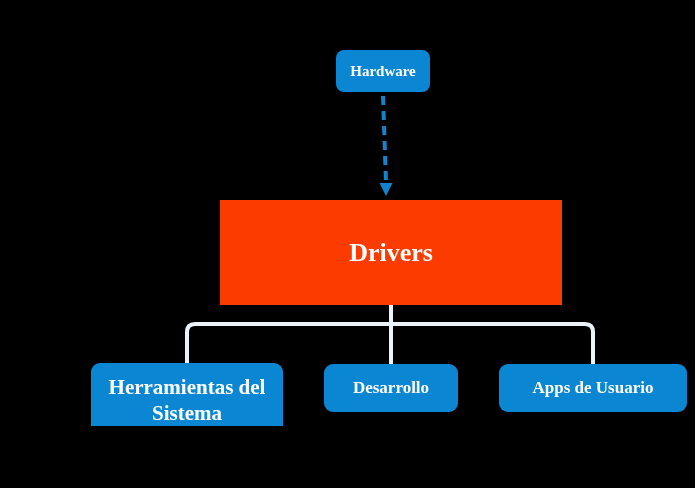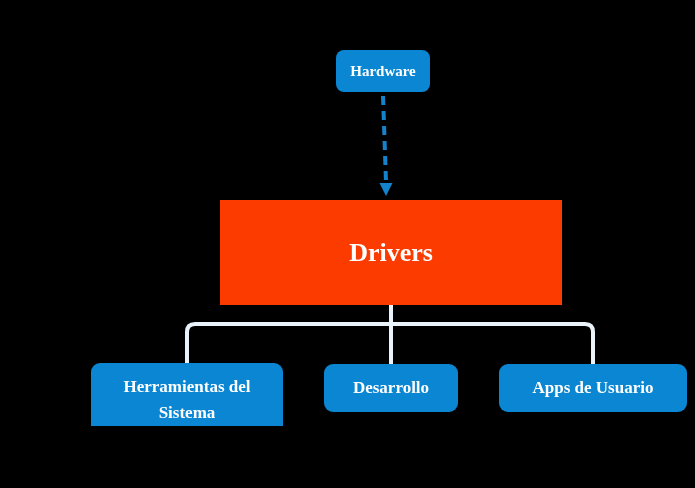--- a/index.html
+++ b/index.html
@@ -68,21 +68,21 @@
   .node-drivers {
     left: 180px; top: 200px;
     width: 342px; height: 105px;
     font-size: 26px;
     font-weight: 700;
     line-height: 37px;
   }
   .node-child-0 {
     left: 51px; top: 363px;
     width: 192px; height: 73px;
-    font-size: 17px;
+    font-size: 21px;
     line-height: 26px;
     padding: 12px 14px;
   }
   .node-child-1 {
     left: 284px; top: 364px;
     width: 134px; height: 48px;
     font-size: 17px;
     text-align: right;
   }
   .node-child-2 {

